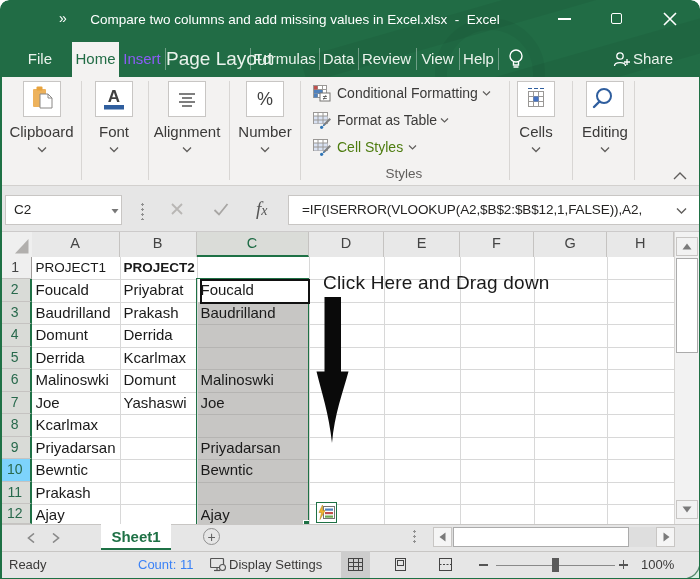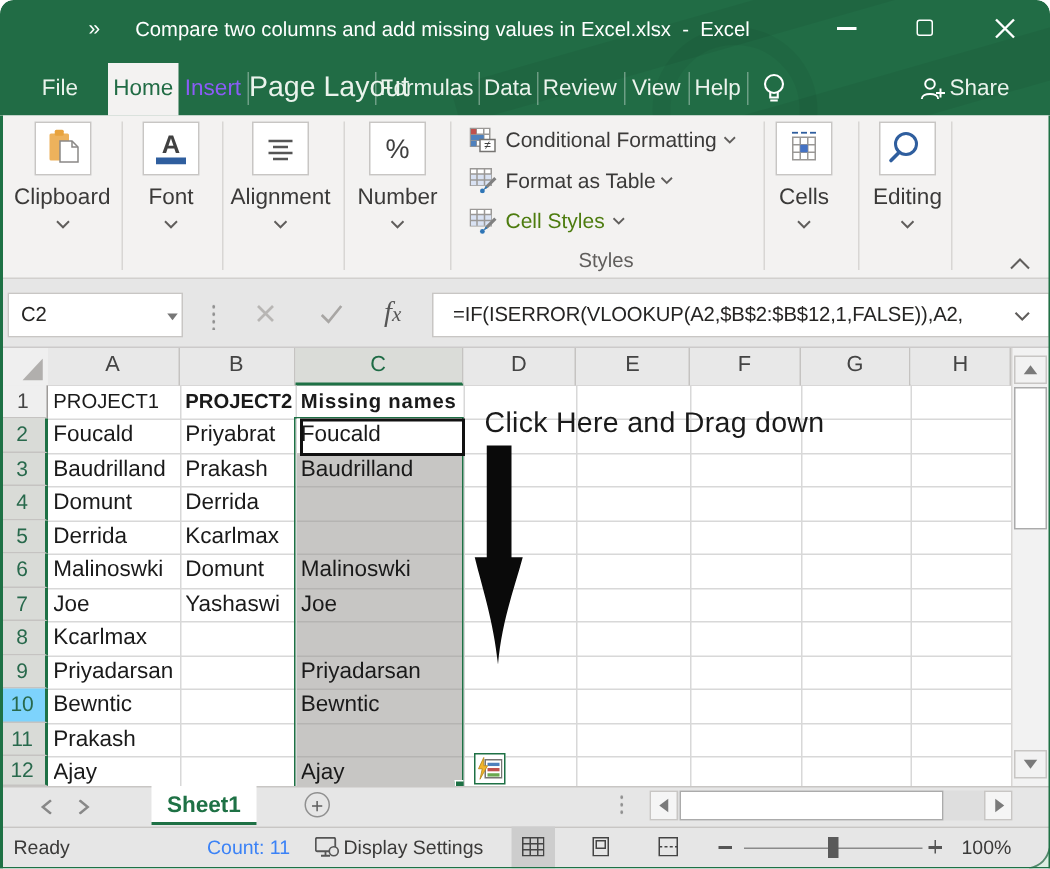--- a/index.html
+++ b/index.html
@@ -255,21 +255,20 @@
 <div class="abs" style="left:35.5px;top:481.5px;width:83.0px;height:22.5px;line-height:22.5px;font-size:15px;font-weight:normal;color:#1a1a1a;white-space:nowrap;overflow:hidden">Prakash</div>
 <div class="abs" style="left:35.5px;top:504.0px;width:83.0px;height:22.5px;line-height:22.5px;font-size:15px;font-weight:normal;color:#1a1a1a;white-space:nowrap;overflow:hidden">Ajay</div>
 <div class="abs" style="left:123.5px;top:256.5px;width:72.0px;height:22.5px;line-height:22.5px;font-size:13.5px;font-weight:bold;color:#1a1a1a;white-space:nowrap;overflow:hidden">PROJECT2</div>
 <div class="abs" style="left:123.5px;top:279.0px;width:72.0px;height:22.5px;line-height:22.5px;font-size:15px;font-weight:normal;color:#1a1a1a;white-space:nowrap;overflow:hidden">Priyabrat</div>
 <div class="abs" style="left:123.5px;top:301.5px;width:72.0px;height:22.5px;line-height:22.5px;font-size:15px;font-weight:normal;color:#1a1a1a;white-space:nowrap;overflow:hidden">Prakash</div>
 <div class="abs" style="left:123.5px;top:324.0px;width:72.0px;height:22.5px;line-height:22.5px;font-size:15px;font-weight:normal;color:#1a1a1a;white-space:nowrap;overflow:hidden">Derrida</div>
 <div class="abs" style="left:123.5px;top:346.5px;width:72.0px;height:22.5px;line-height:22.5px;font-size:15px;font-weight:normal;color:#1a1a1a;white-space:nowrap;overflow:hidden">Kcarlmax</div>
 <div class="abs" style="left:123.5px;top:369.0px;width:72.0px;height:22.5px;line-height:22.5px;font-size:15px;font-weight:normal;color:#1a1a1a;white-space:nowrap;overflow:hidden">Domunt</div>
 <div class="abs" style="left:123.5px;top:391.5px;width:72.0px;height:22.5px;line-height:22.5px;font-size:15px;font-weight:normal;color:#1a1a1a;white-space:nowrap;overflow:hidden">Yashaswi</div>
 <div class="abs" style="left:197.5px;top:279.0px;width:110.10000000000002px;height:22.5px;background:#fff"></div>
-<div class="abs" style="left:200.5px;top:256.5px;width:107.10000000000002px;height:22.5px;line-height:22.5px;font-size:13.5px;font-weight:bold;letter-spacing:0.55px;color:#1a1a1a;white-space:nowrap;overflow:hidden">Missing names</div>
 <div class="abs" style="left:200.5px;top:279.0px;width:107.10000000000002px;height:22.5px;line-height:22.5px;font-size:15px;font-weight:normal;color:#1a1a1a;white-space:nowrap;overflow:hidden">Foucald</div>
 <div class="abs" style="left:200.5px;top:301.5px;width:107.10000000000002px;height:22.5px;line-height:22.5px;font-size:15px;font-weight:normal;color:#1a1a1a;white-space:nowrap;overflow:hidden">Baudrilland</div>
 <div class="abs" style="left:200.5px;top:369.0px;width:107.10000000000002px;height:22.5px;line-height:22.5px;font-size:15px;font-weight:normal;color:#1a1a1a;white-space:nowrap;overflow:hidden">Malinoswki</div>
 <div class="abs" style="left:200.5px;top:391.5px;width:107.10000000000002px;height:22.5px;line-height:22.5px;font-size:15px;font-weight:normal;color:#1a1a1a;white-space:nowrap;overflow:hidden">Joe</div>
 <div class="abs" style="left:200.5px;top:436.5px;width:107.10000000000002px;height:22.5px;line-height:22.5px;font-size:15px;font-weight:normal;color:#1a1a1a;white-space:nowrap;overflow:hidden">Priyadarsan</div>
 <div class="abs" style="left:200.5px;top:459.0px;width:107.10000000000002px;height:22.5px;line-height:22.5px;font-size:15px;font-weight:normal;color:#1a1a1a;white-space:nowrap;overflow:hidden">Bewntic</div>
 <div class="abs" style="left:200.5px;top:504.0px;width:107.10000000000002px;height:22.5px;line-height:22.5px;font-size:15px;font-weight:normal;color:#1a1a1a;white-space:nowrap;overflow:hidden">Ajay</div>
 <div class="abs" style="left:199.5px;top:279px;width:110px;height:24.5px;border:2.4px solid #111"></div>
 <div class="abs" style="left:323px;top:272px;width:240px;height:24px;font-size:19px;letter-spacing:0.2px;color:#1a1a1a;white-space:nowrap">Click Here and Drag down</div>
 <svg class="abs" style="left:314px;top:296px" width="38" height="149" viewBox="0 0 38 149">

